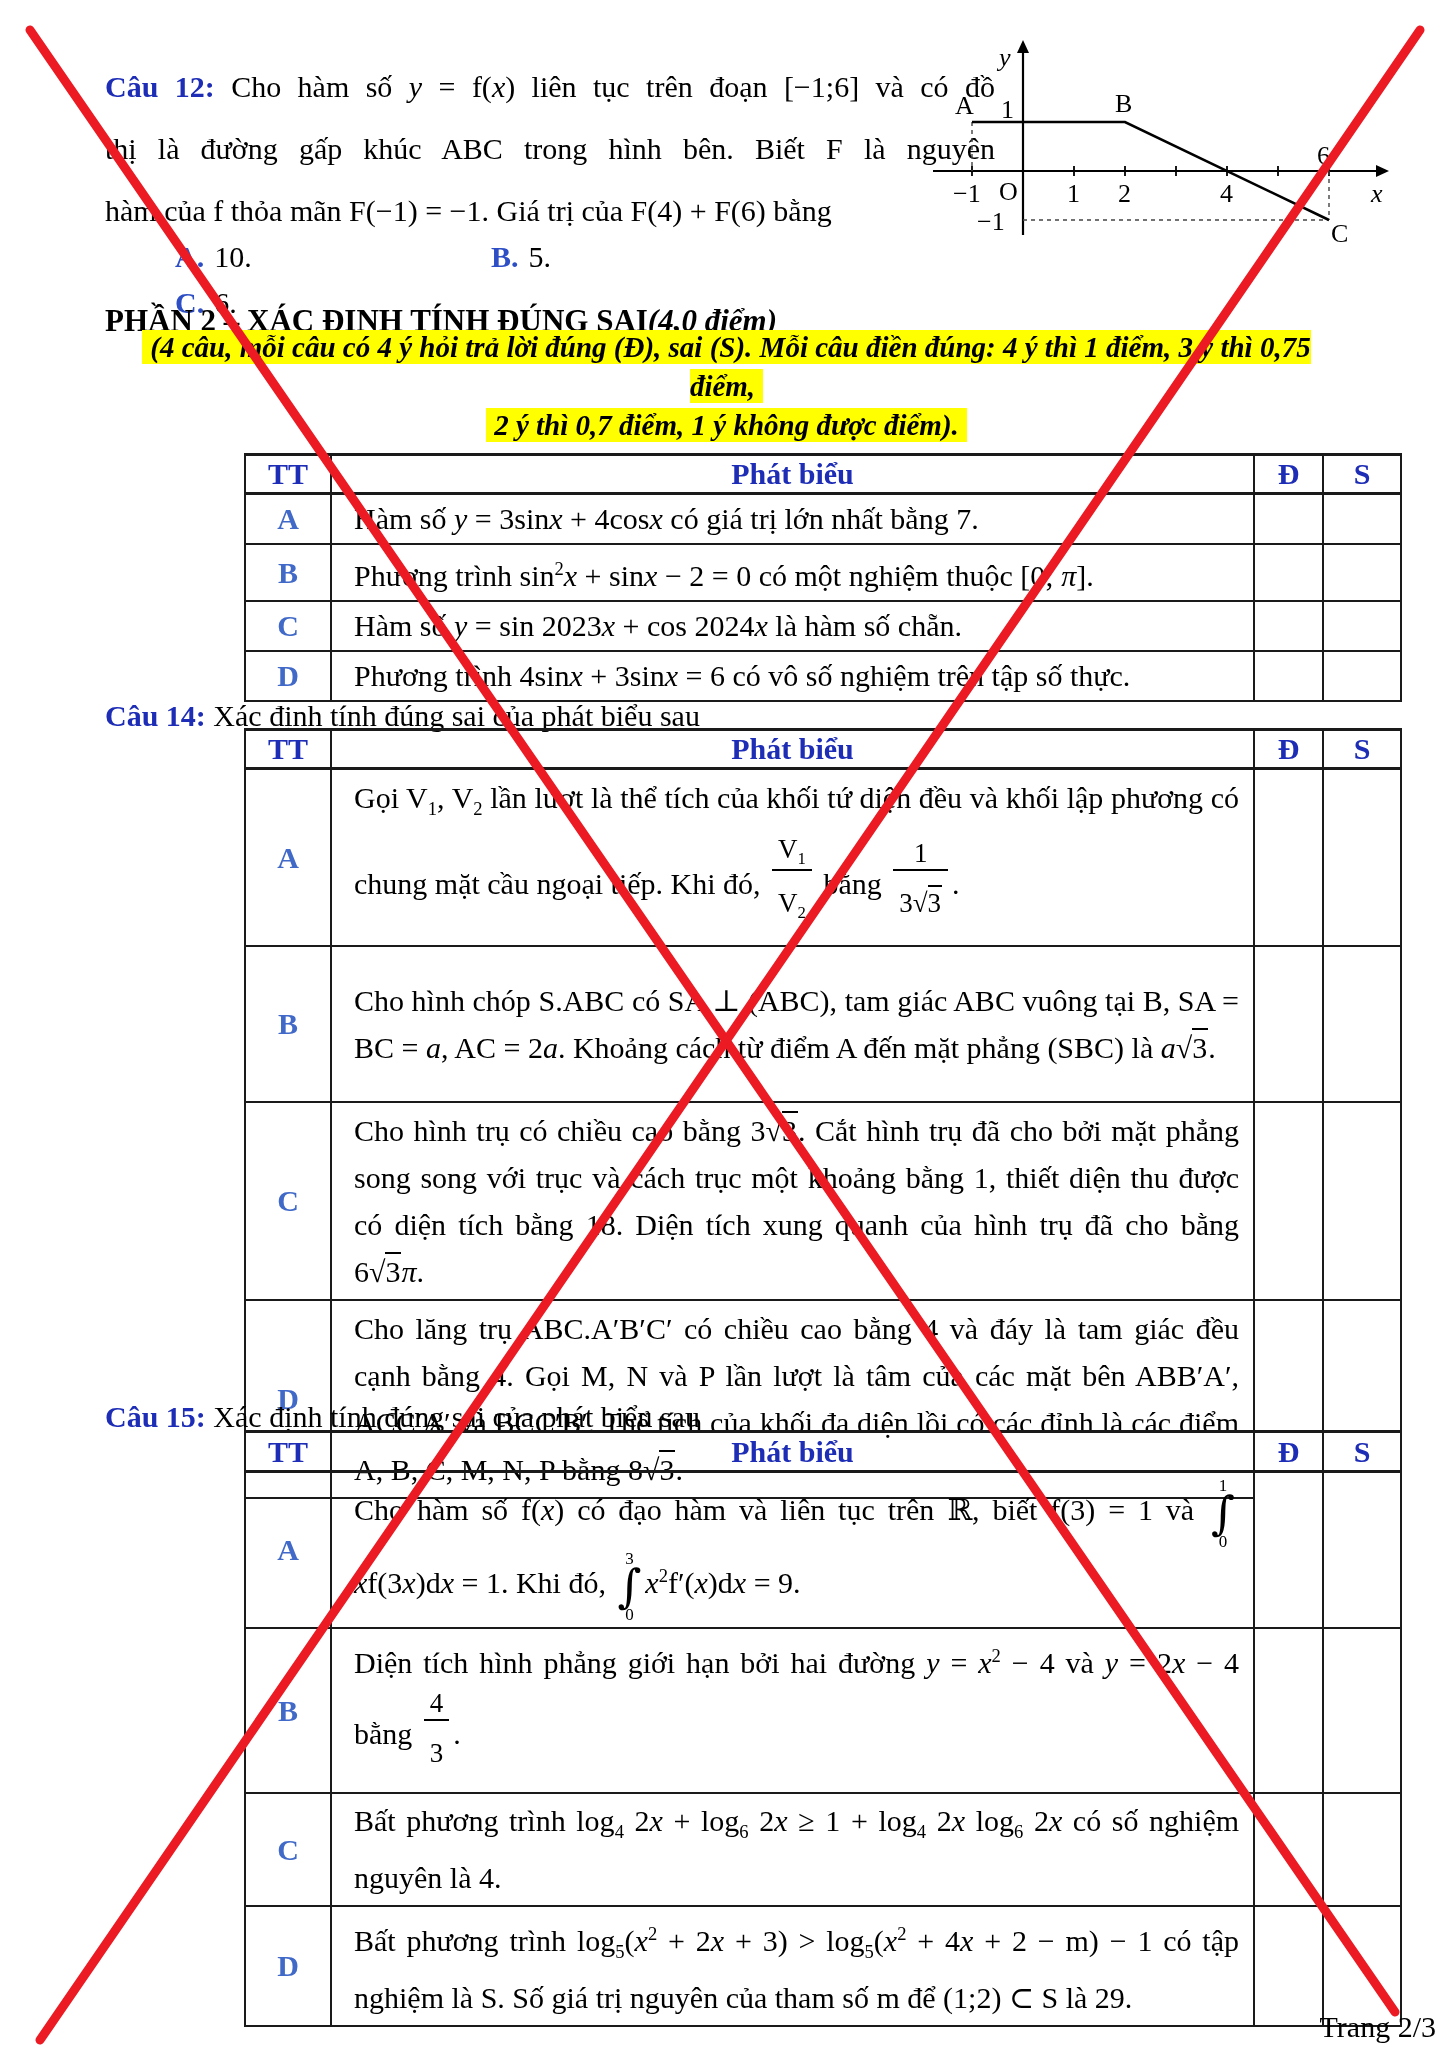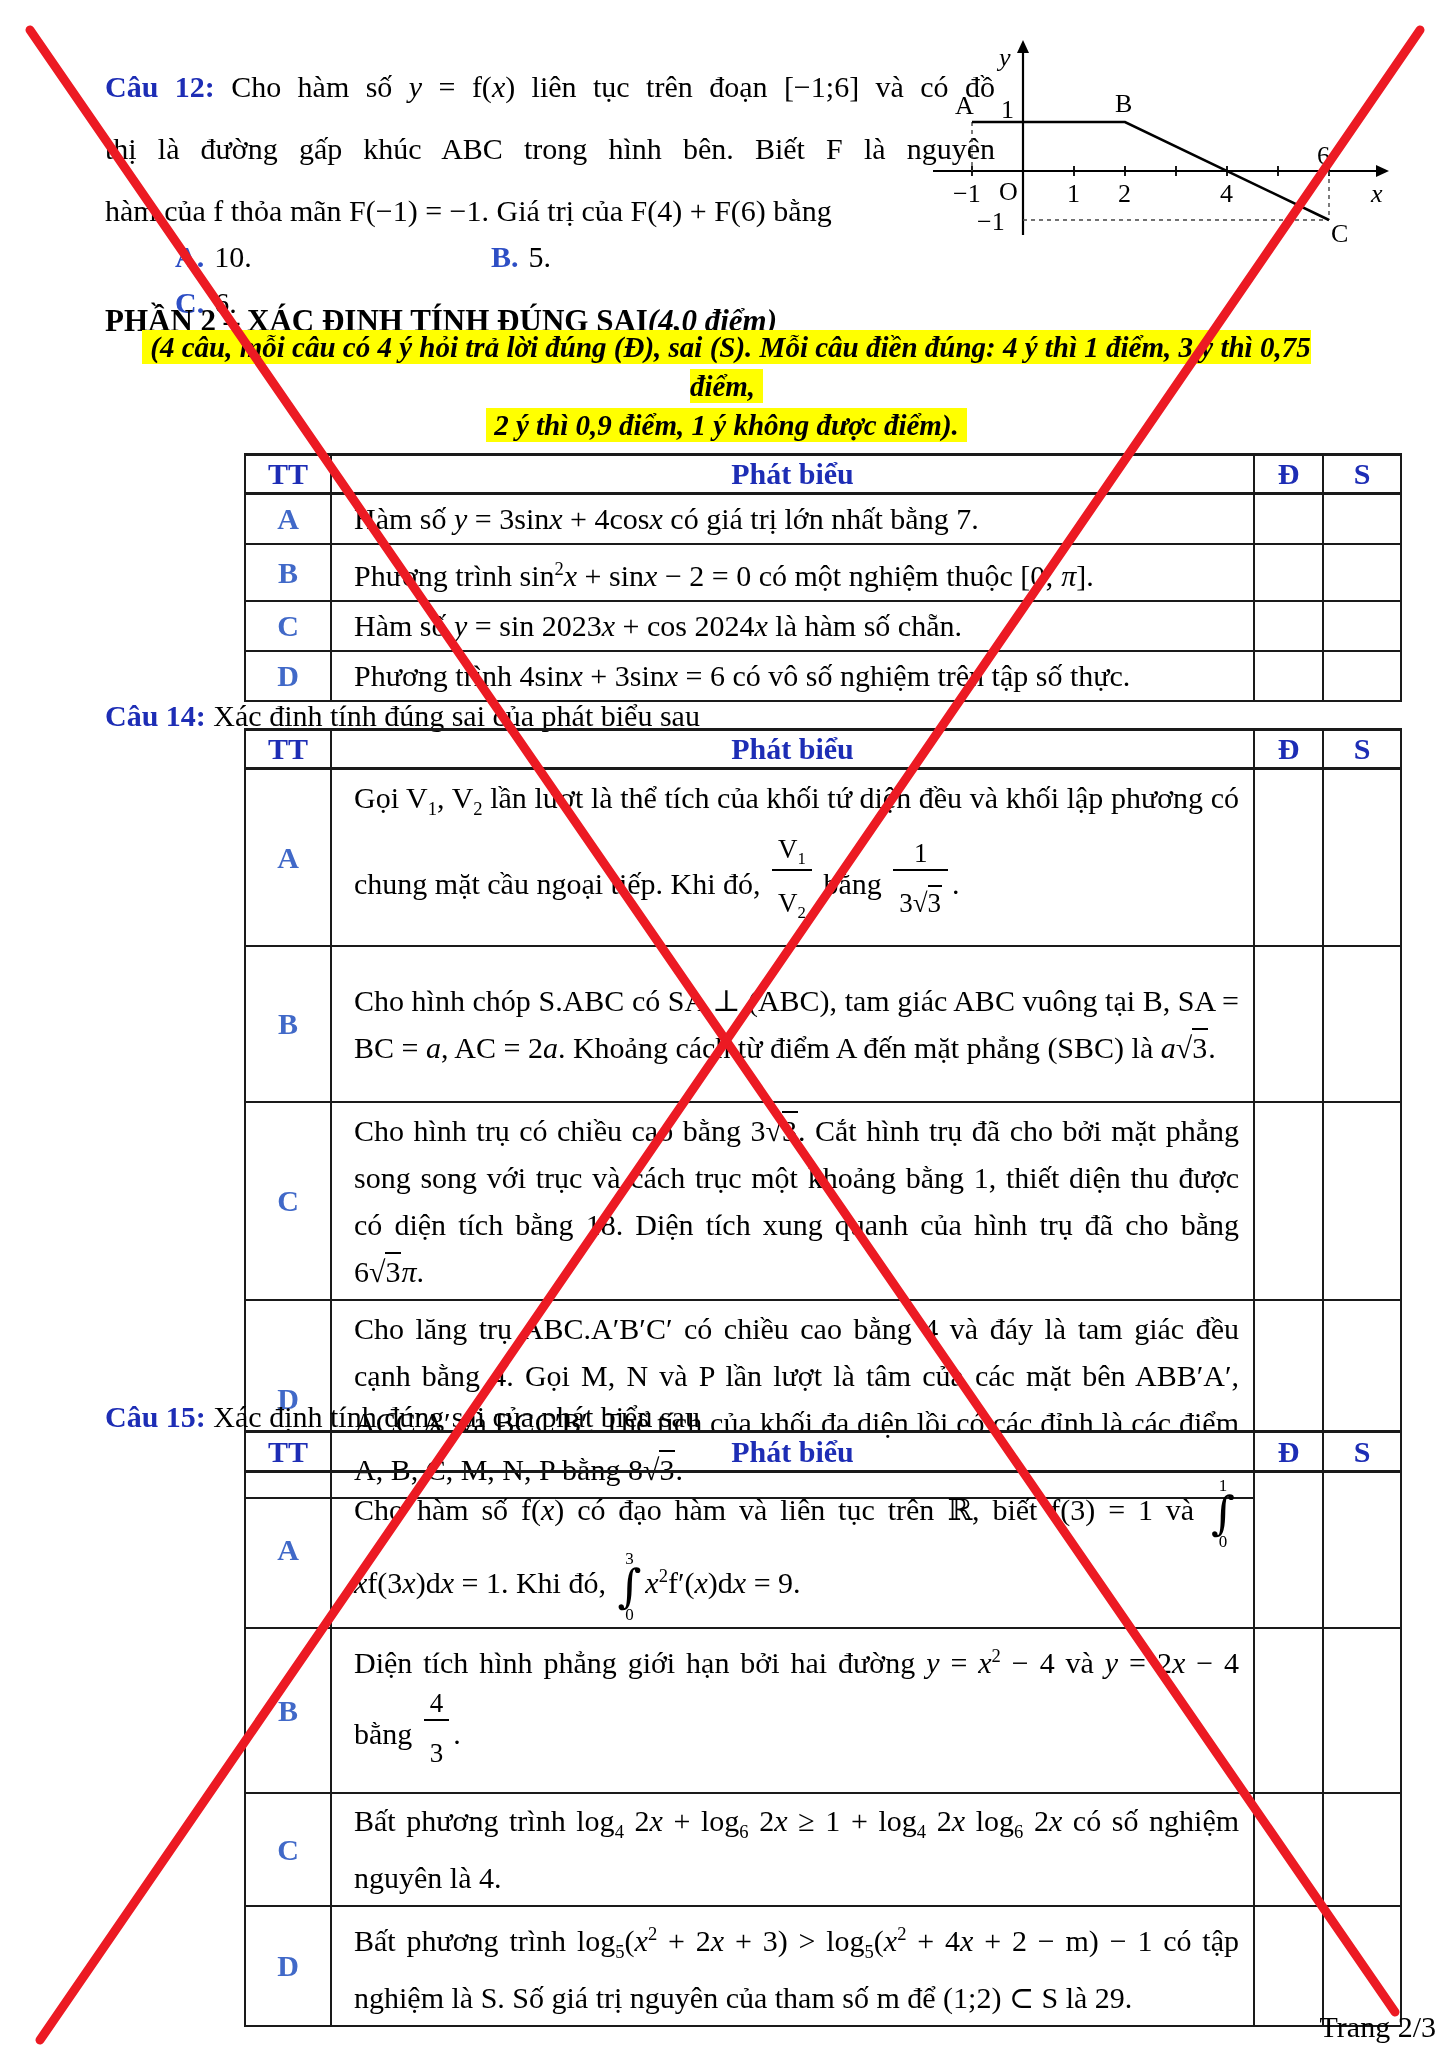--- a/index.html
+++ b/index.html
@@ -117,21 +117,21 @@
     <text x="295" y="174">4</text>
     <text x="392" y="136">6</text>
   </svg>
 
   <div id="part2-title">
     <span>PHẦN 2 – XÁC ĐỊNH TÍNH ĐÚNG SAI</span><span class="pts">(4,0 điểm)</span>
   </div>
 
   <div id="note">
     <div><span class="hl">(4 câu, mỗi câu có 4 ý hỏi trả lời đúng (Đ), sai (S). Mỗi câu điền đúng: 4 ý thì 1 điểm, 3 ý thì 0,75 điểm,</span></div>
-    <div><span class="hl">2 ý thì 0,9 điểm, 1 ý không được điểm).</span></div>
+    <div><span class="hl">2 ý thì 0,7 điểm, 1 ý không được điểm).</span></div>
   </div>
 
   <div id="t13" class="tbl">
     <table>
       <colgroup>
           <col style="width:86px">
           <col style="width:923px">
           <col style="width:69px">
           <col style="width:78px">
         </colgroup>

